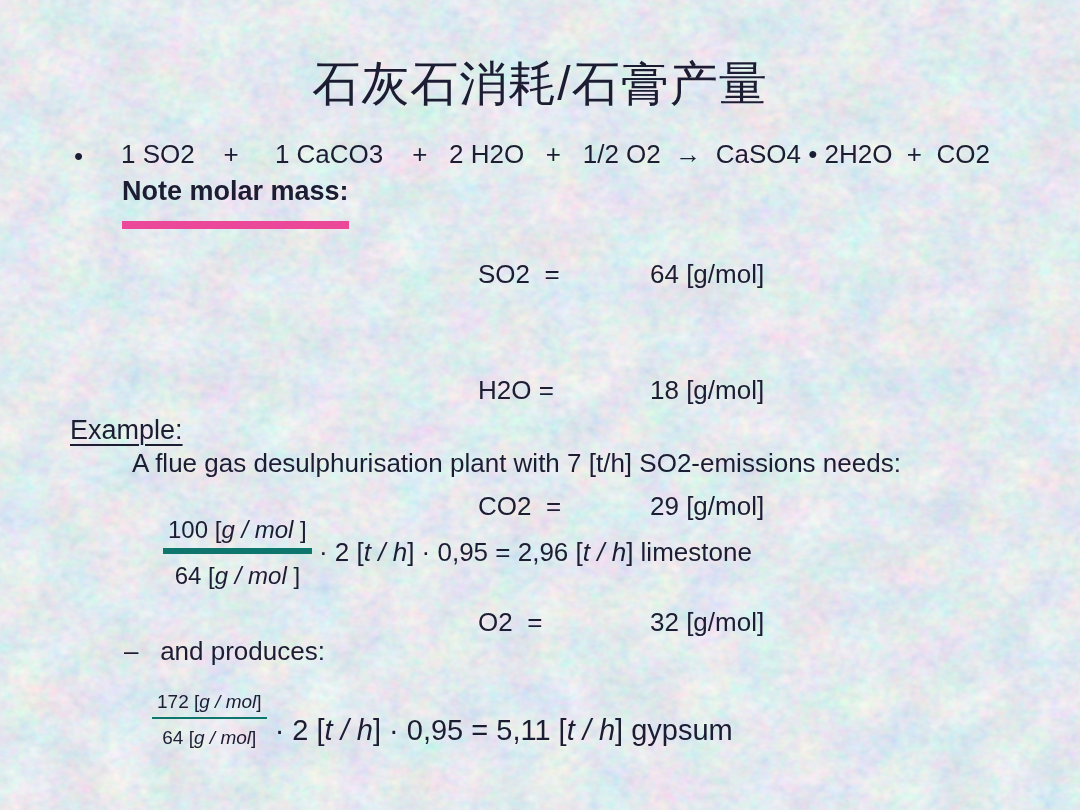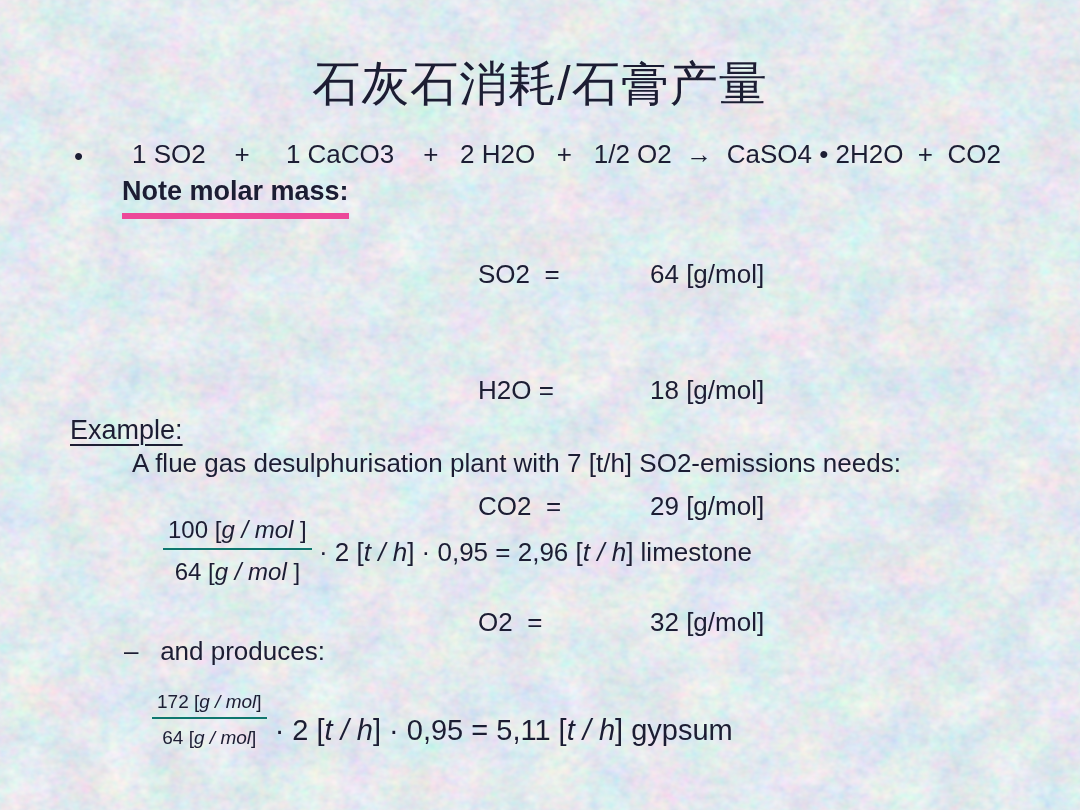--- a/index.html
+++ b/index.html
@@ -11,36 +11,36 @@
     color:#1c1d33;
     background:#f0abfc;
   }
   .bg{position:absolute;left:0;top:0;width:1080px;height:810px;display:block;}
   .abs{position:absolute;white-space:pre;}
   .slide span,.slide i{white-space:pre;}
 
   .title{left:0;right:0;top:52px;text-align:center;font-size:48px;letter-spacing:1px;}
 
   .eq-bullet{left:74px;top:141px;font-size:26px;}
-  .equation{left:132px;top:139px;font-size:26px;}
+  .equation{left:121px;top:139px;font-size:26px;}
 
   .note{left:122px;top:176px;font-size:27px;font-weight:bold;
-        border-bottom:6px solid #ec4899;padding-bottom:6px;}
+        border-bottom:8px solid #ec4899;padding-bottom:14px;}
 
   .mtable{left:478px;top:178px;font-size:26px;line-height:38.6px;}
   .mrow{display:flex;}
   .mlabel{display:inline-block;width:172px;}
 
   .example{left:70px;top:415px;font-size:27px;
            text-decoration:underline;text-decoration-thickness:2px;text-underline-offset:5px;}
   .intro{left:132px;top:448px;font-size:26px;}
 
   .formula{display:flex;align-items:flex-start;}
   .frac{display:inline-flex;flex-direction:column;text-align:center;line-height:1.25;}
-  .num{border-bottom:2px solid #0f766e;padding:0 5px 3px;}
+  .num{border-bottom:6px solid #0f766e;padding:0 5px 3px;}
   .den{padding-top:7px;}
 
   .f1{left:163px;top:515px;}
   .f1 .frac{font-size:24px;}
   .f1 .rest{font-size:26px;padding-top:22px;}
 
   .produces{left:124px;top:636px;font-size:26px;}
 
   .f2{left:152px;top:690px;}
   .f2 .frac{font-size:19px;}

